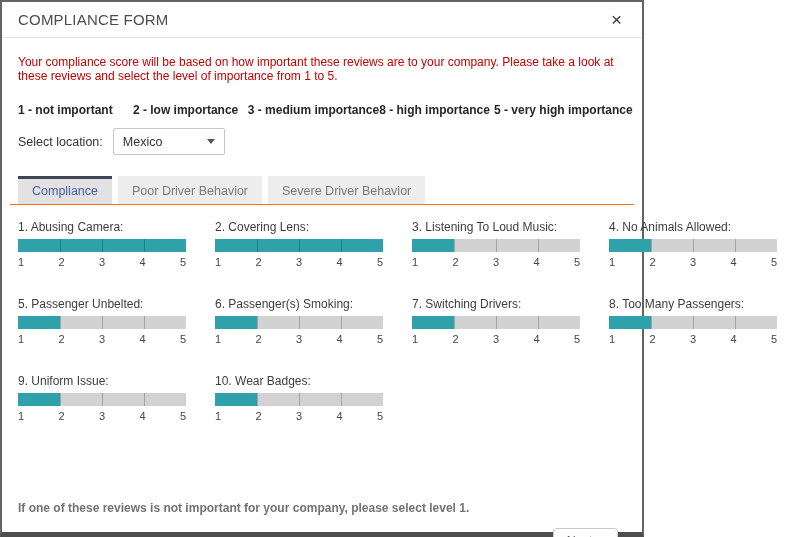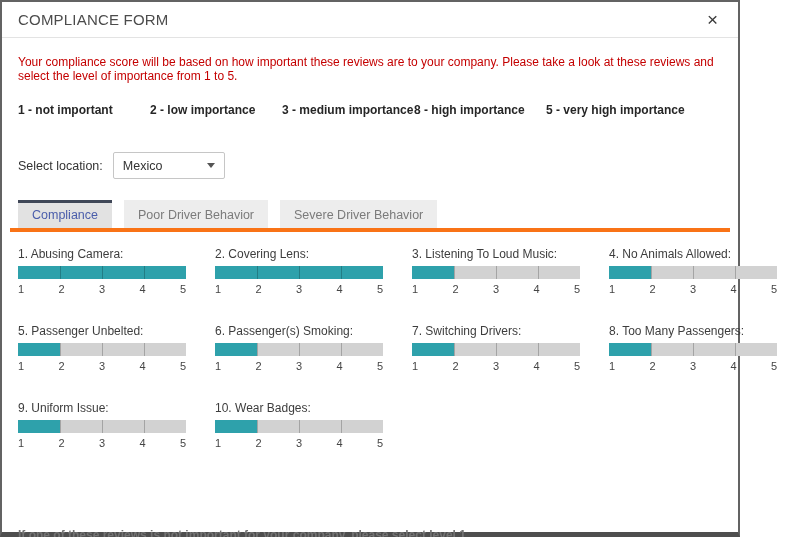--- a/index.html
+++ b/index.html
@@ -2,21 +2,21 @@
 <html><head>
 <meta charset="utf-8">
 <style>
   * { margin: 0; padding: 0; box-sizing: border-box; }
   html, body { background: #ffffff; }
   body {
     font-family: "Liberation Sans", "DejaVu Sans", sans-serif;
     width: 800px; height: 537px; overflow: hidden;
   }
   .dialog {
-    width: 740px; height: 537px;
+    width: 644px; height: 537px;
     background: #fff;
     border: 2px solid #636363;
     border-bottom: 5px solid #4e4e4e;
     position: relative;
   }
   
   .dlg-header {
     height: 36px;
     display: flex; align-items: center; justify-content: space-between;
     padding: 0 16px;
@@ -34,21 +34,21 @@
   .intro {
     margin-top: 17px;
     font-size: 12px; font-weight: 400; color: #c40000;
   }
   .legend { margin-top: 20px; display: flex; }
   .legend-item {
     width: 132px; font-size: 12px; font-weight: 700; color: #262626;
     white-space: nowrap;
   }
   .location-row {
-    margin-top: 35px; display: flex; align-items: center;
+    margin-top: 11px; display: flex; align-items: center;
     font-size: 12.5px; color: #333;
   }
   .select {
     margin-left: 10px;
     width: 112px; height: 27px;
     border: 1px solid #c6c6c6; border-radius: 2px;
     background: #fff;
     display: flex; align-items: center; justify-content: space-between;
     padding: 0 9px; cursor: pointer;
     font-size: 12.5px; color: #333;
@@ -56,22 +56,22 @@
   .caret {
     width: 0; height: 0;
     border-left: 4px solid transparent;
     border-right: 4px solid transparent;
     border-top: 5px solid #555;
   }
   
   .tabs {
     margin: 21px -8px 0;
     padding-left: 8px;
-    display: flex; gap: 12px;
-    border-bottom: 4px solid #f97316;
+    display: flex; gap: 6px;
+    border-bottom: 1px solid #f97316;
   }
   .tab {
     padding: 5px 14px 6px;
     background: #ededed;
     color: #7b7b7b;
     font-size: 12.5px;
     border-top: 3px solid transparent;
     cursor: pointer;
     white-space: nowrap;
   }

